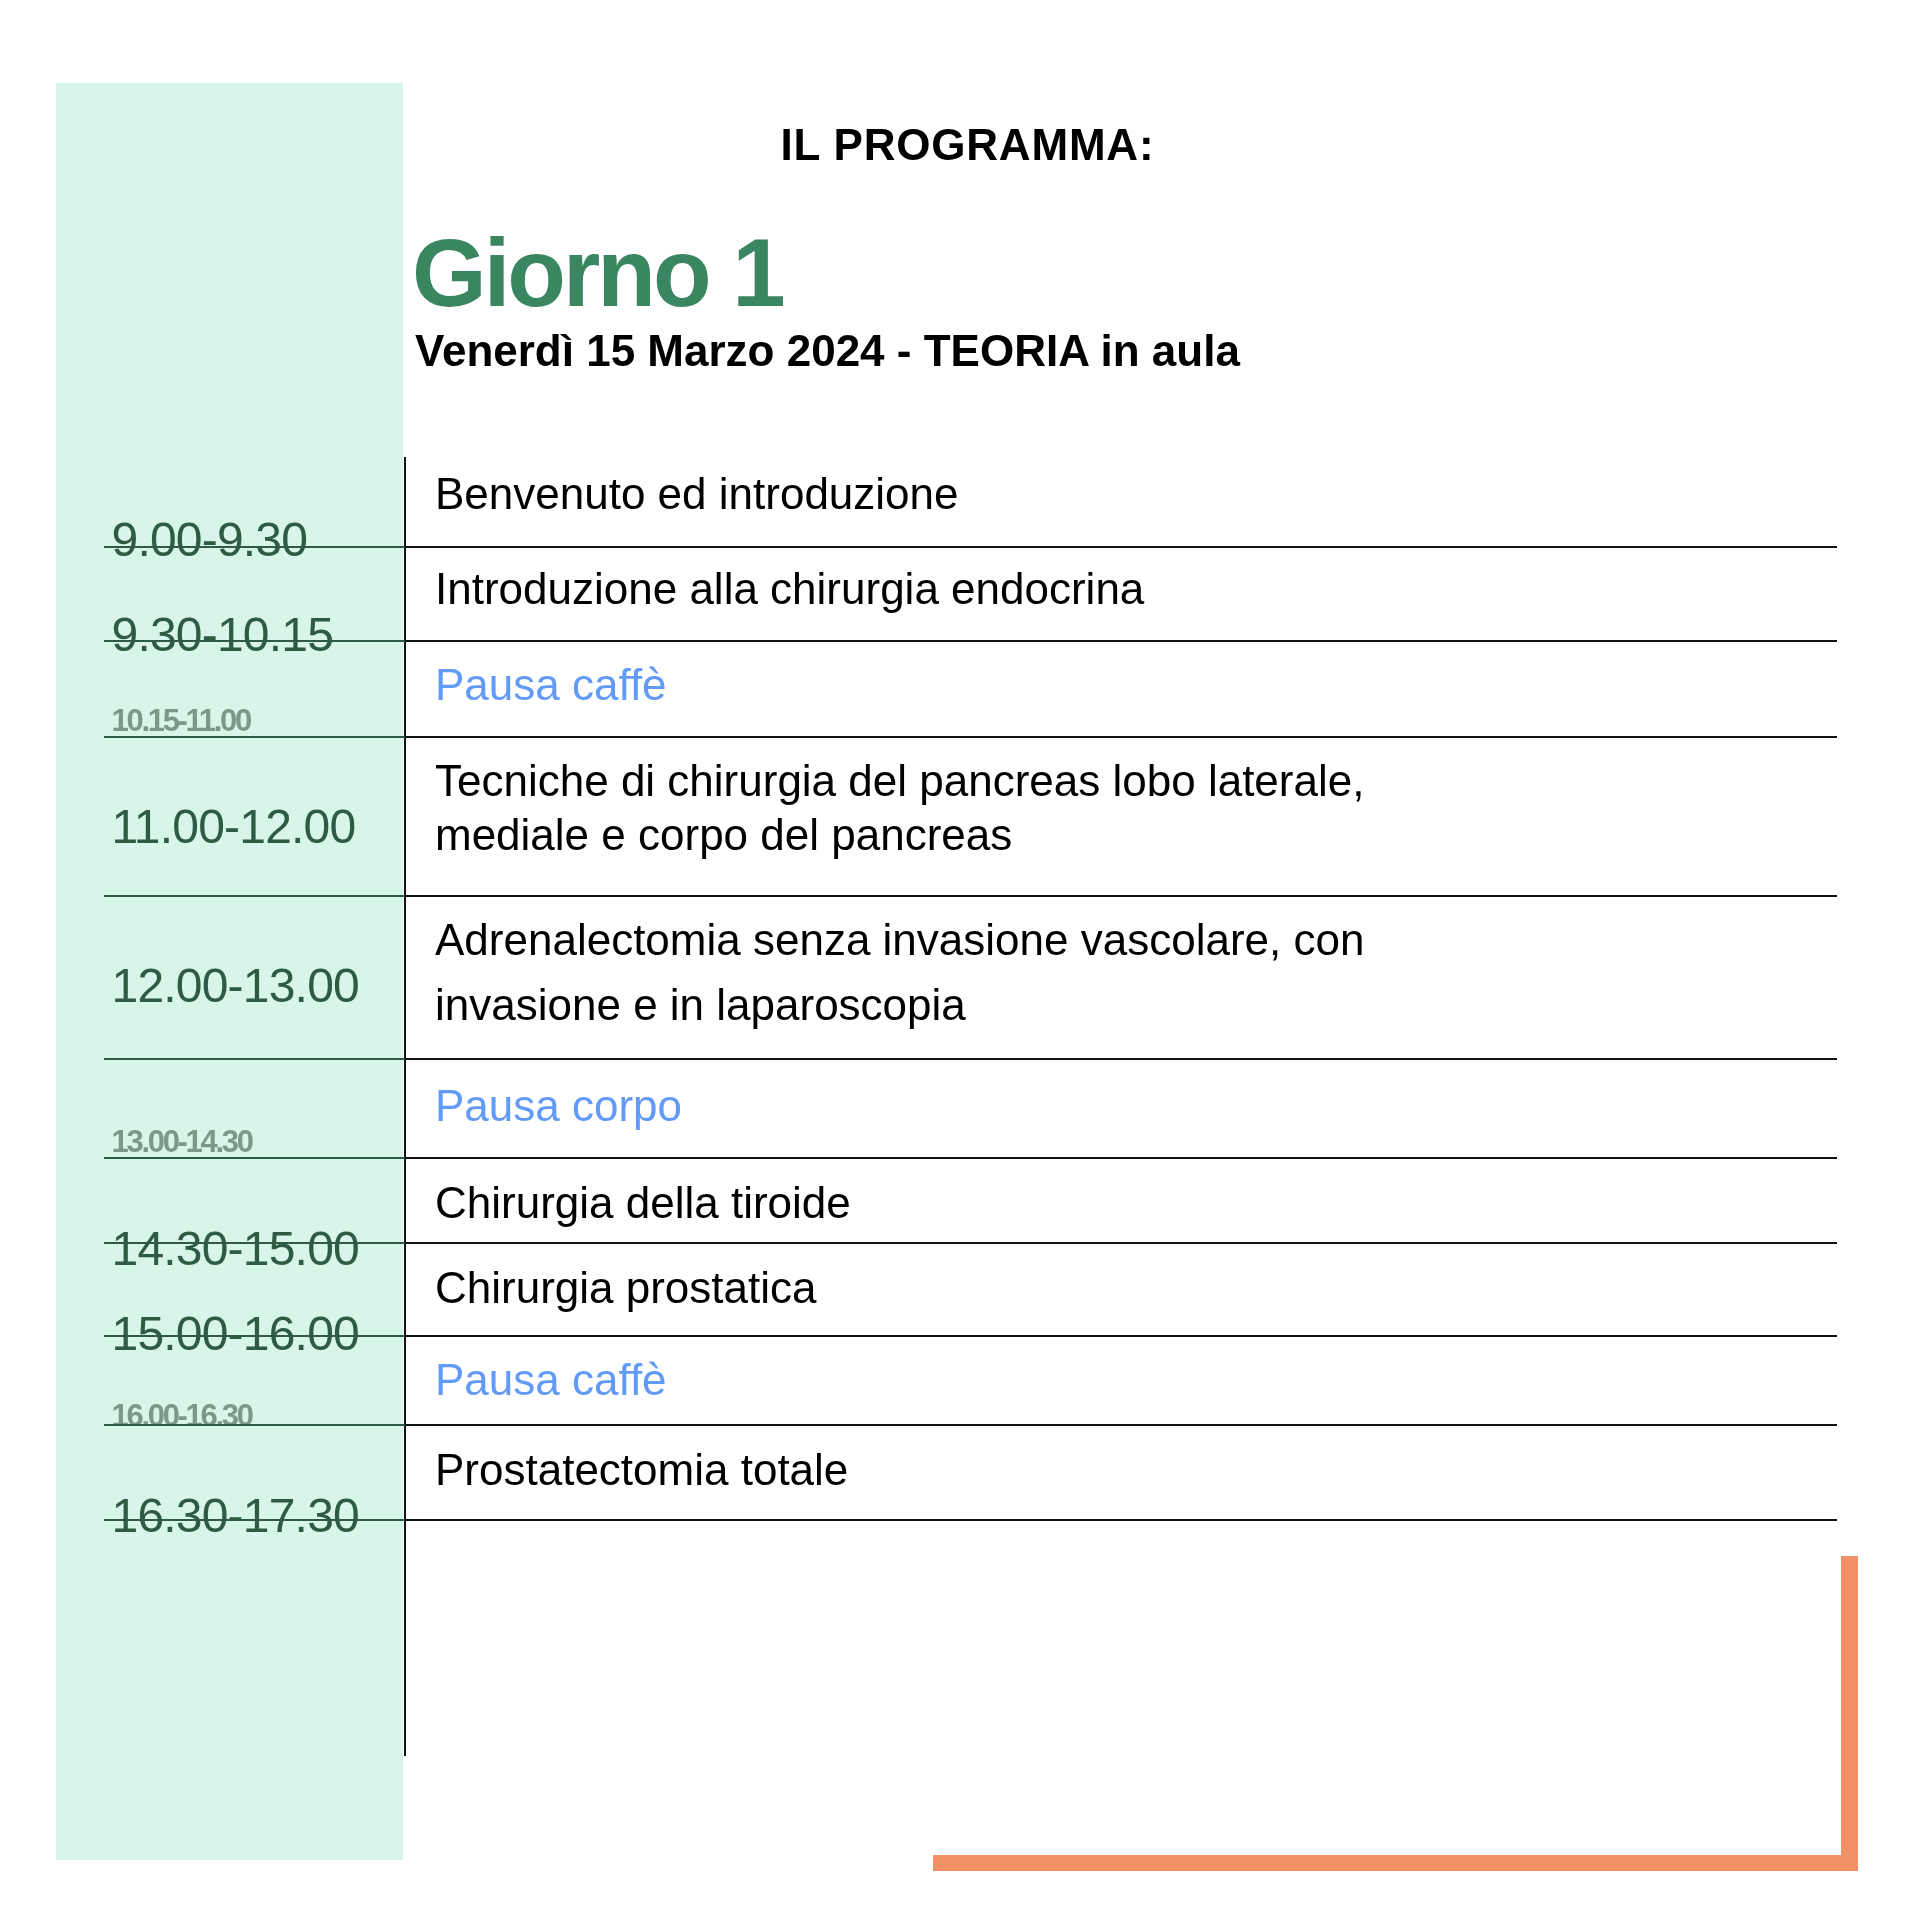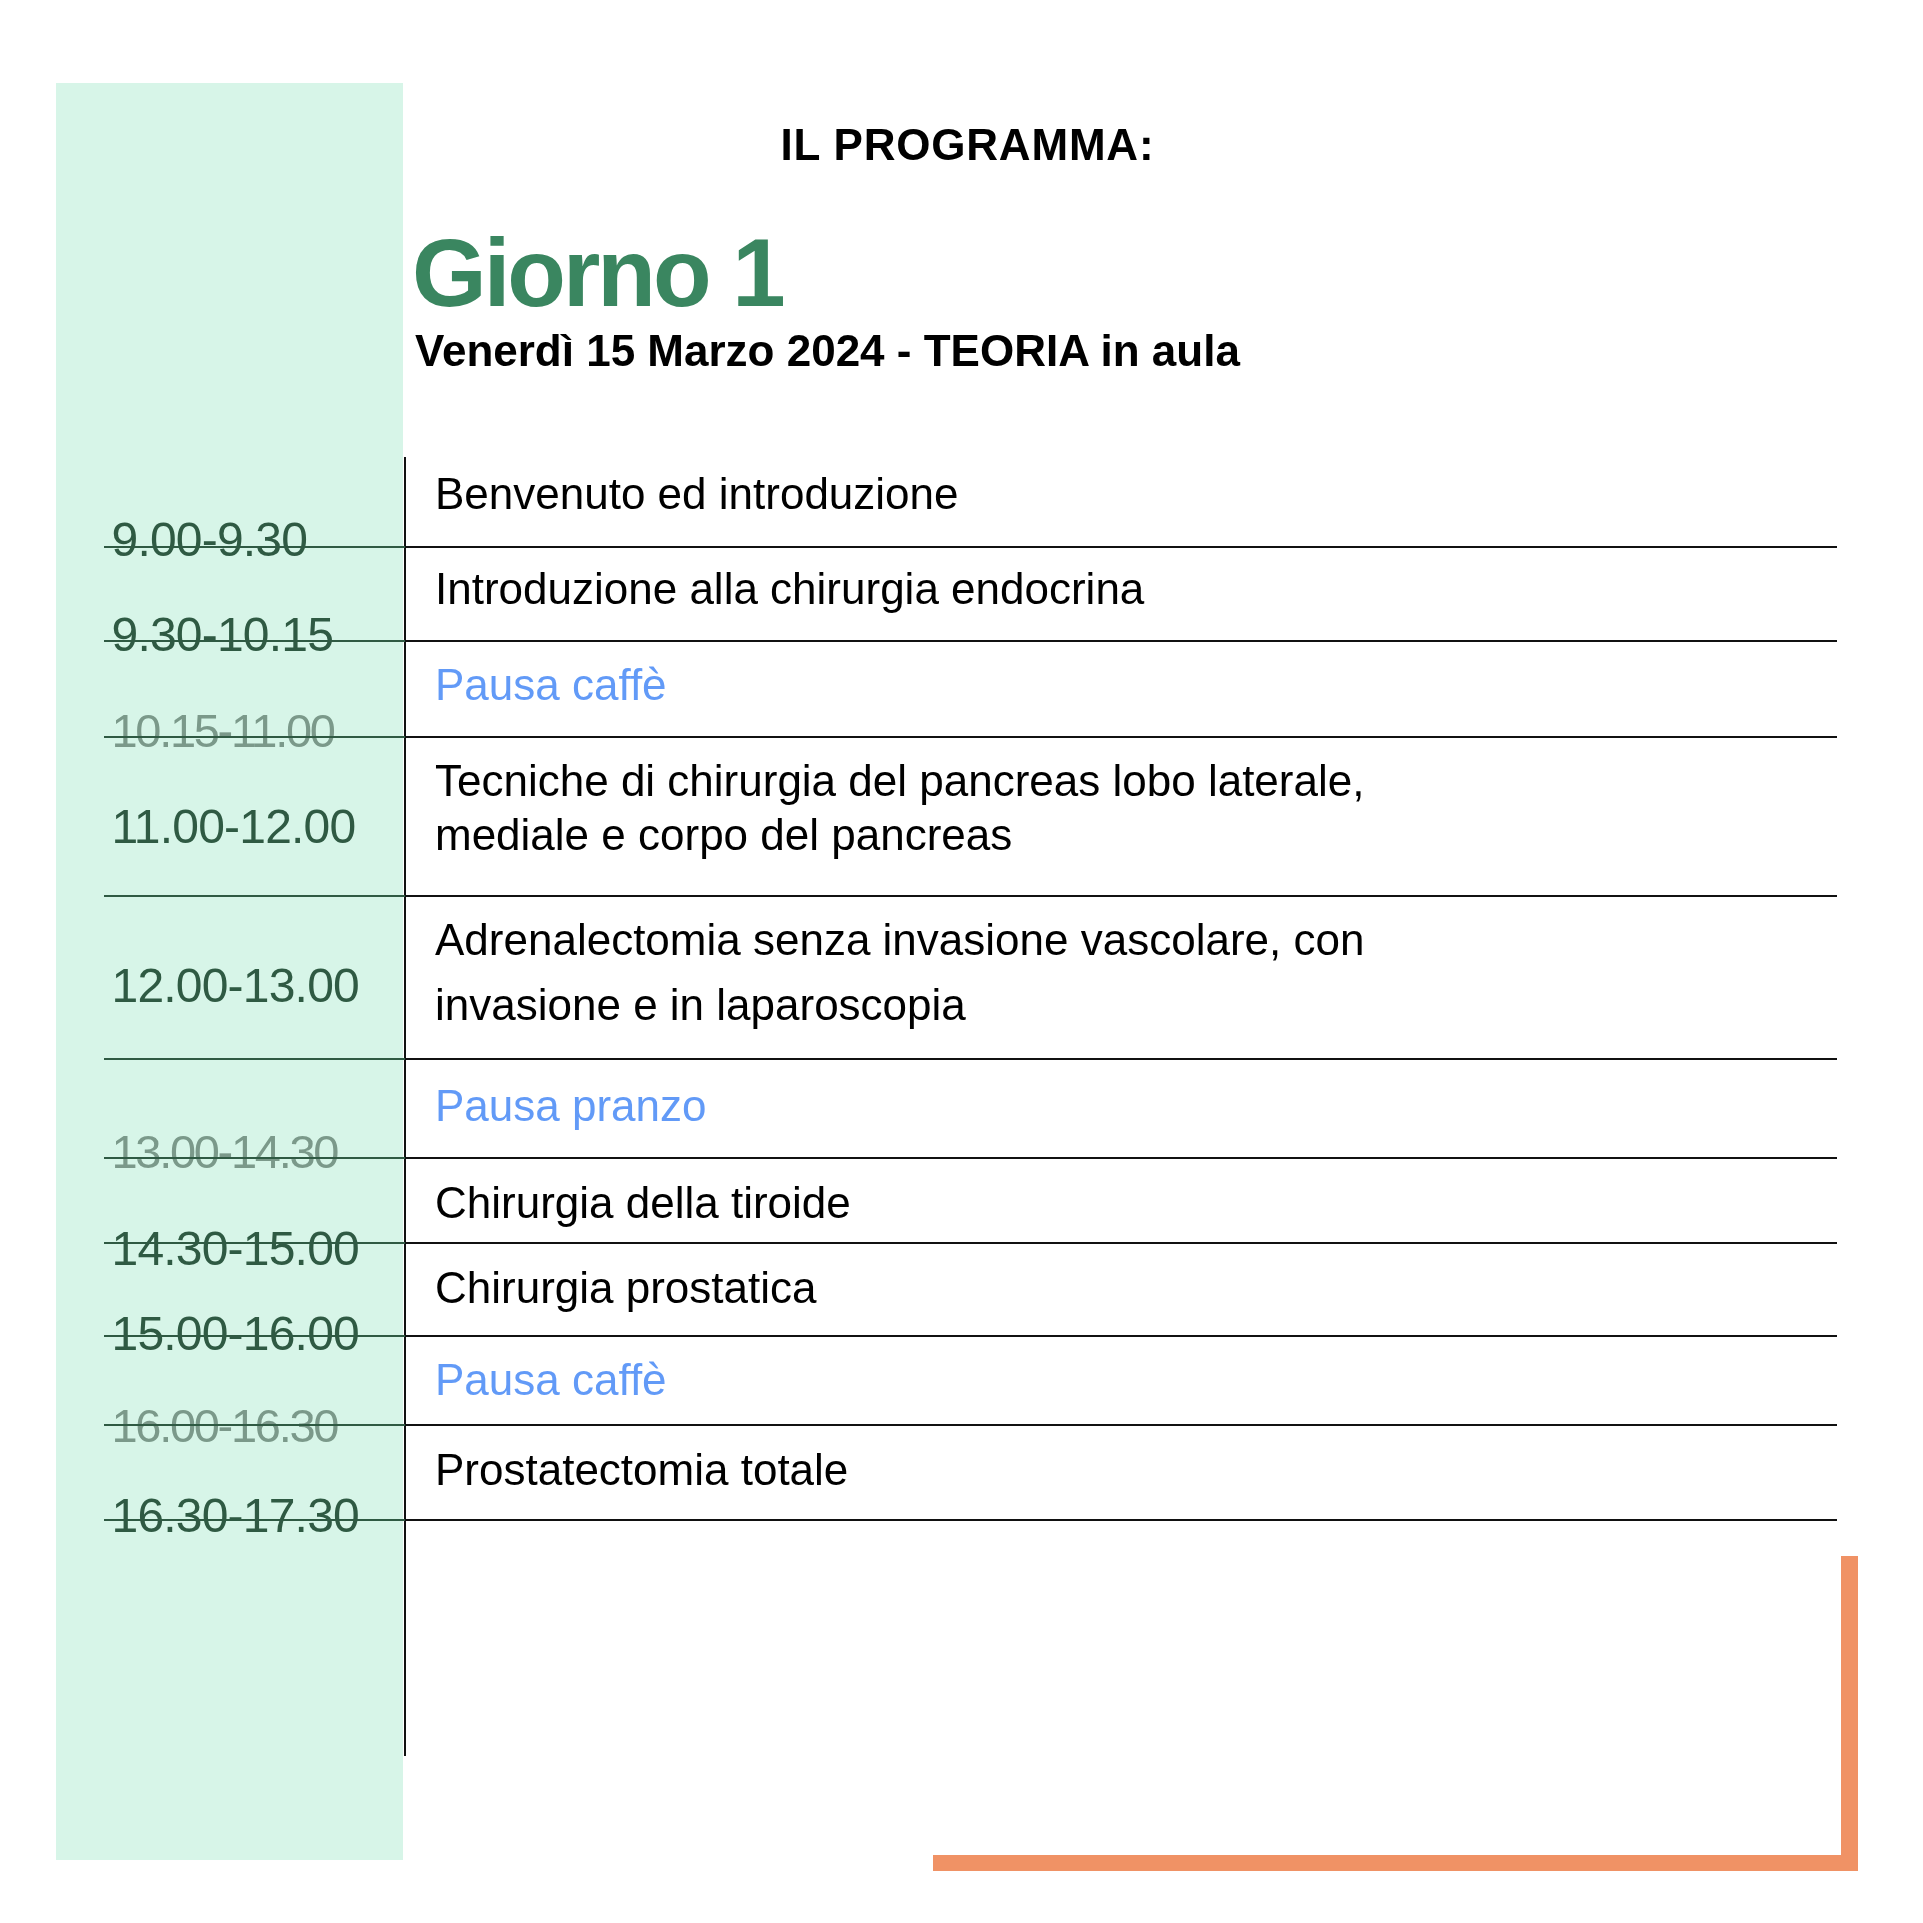--- a/index.html
+++ b/index.html
@@ -12,21 +12,21 @@
   .day-title { position:absolute; left:412px; top:225px; font-size:96px; font-weight:bold; color:#3a8660;
                letter-spacing:-3px; line-height:1; }
   .day-sub { position:absolute; left:415px; top:327px; font-size:44px; font-weight:bold; line-height:1.1; }
   .vdivider { position:absolute; left:404px; top:457px; width:2.3px; height:1299px; background:#111; }
   .rule { position:absolute; left:104px; width:1733px; height:2.3px; }
   .rule .lp { position:absolute; left:0; top:0; width:301px; height:2.3px; background:#2f5a43; }
   .rule .rp { position:absolute; left:301px; top:0; right:0; height:2.3px; background:#111; }
   .row { position:absolute; left:104px; width:1733px; }
   .time { position:absolute; left:7.5px; font-size:48px; color:#2f5a43; white-space:nowrap; letter-spacing:-0.8px;margin-top:45px; }
   .activity { position:absolute; left:331px; font-size:44px; color:#000; line-height:65px; white-space:nowrap; }
-  .row.break .time { color:#6b8a7a; font-weight:normal; letter-spacing:-2.3px; opacity:0.85; font-size:47px; }
+  .row.break .time { color:#6b8a7a; font-weight:bold; letter-spacing:-2.3px; opacity:0.85; font-size:31px; }
   .row.break .activity { color:#3b82f6; opacity:0.8; }
   .orange-v { position:absolute; left:1841px; top:1556px; width:16.5px; height:315px; background:#f09265; }
   .orange-h { position:absolute; left:933px; top:1855px; width:925px; height:16px; background:#f09265; }
 </style>
 </head>
 <body>
 
 <div class="green-panel"></div>
 
 <div class="heading"><span>IL PROGRAMMA:</span></div>
@@ -79,21 +79,21 @@
     <div class="activity" style="top:-6px;">Adrenalectomia senza invasione vascolare, con</div>
     <div class="activity" style="top:59px;">invasione e in laparoscopia</div>
   </div>
   <div class="rule" style="top:1058px;">
       <div class="lp"></div>
       <div class="rp"></div>
     </div>
 
   <div class="row break" style="top:1079px;">
     <div class="time">13.00-14.30</div>
-    <div class="activity" style="top:-6px;">Pausa pranzo</div>
+    <div class="activity" style="top:-6px;">Pausa corpo</div>
   </div>
   <div class="rule" style="top:1157px;">
       <div class="lp"></div>
       <div class="rp"></div>
     </div>
 
   <div class="row" style="top:1176px;">
     <div class="time">14.30-15.00</div>
     <div class="activity" style="top:-6px;">Chirurgia della tiroide</div>
   </div>

